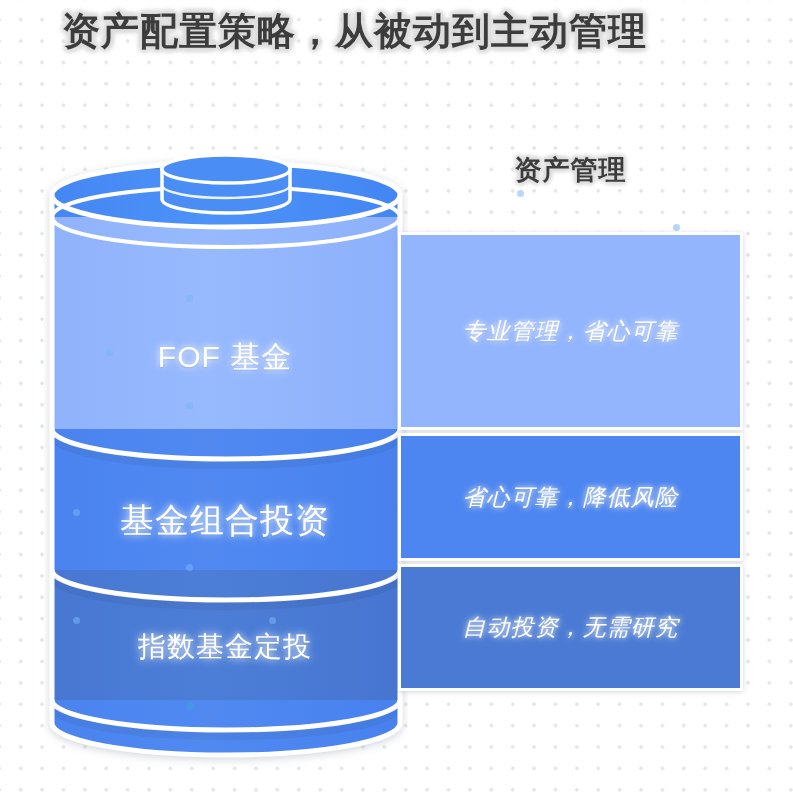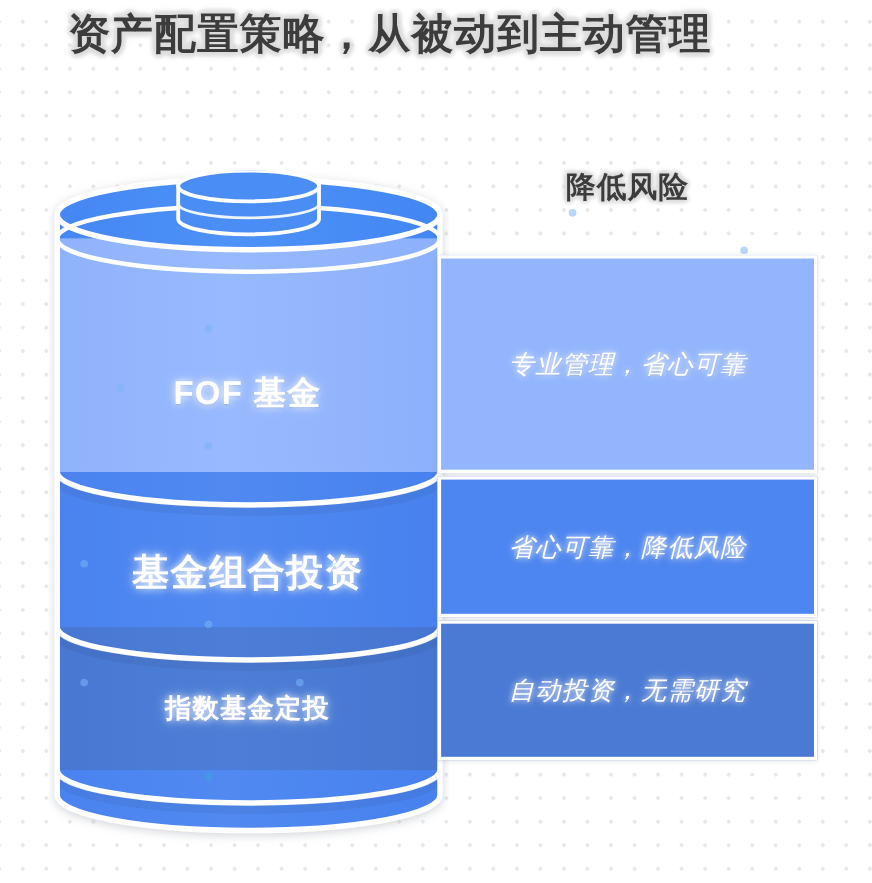--- a/index.html
+++ b/index.html
@@ -88,32 +88,32 @@
     left:44px; top:155px;
     width:364px; height:615px;
   }
   #cylinder svg{ display:block; width:364px; height:615px; }
 
   
   .band-label{
     position:absolute;
     left:50px; width:350px;
     text-align:center;
-    font-weight:bold;
+    font-weight:normal;
     color:#ffffff;
     white-space:nowrap;
     letter-spacing:1px;
     text-shadow:
       0 0 6px rgba(255,255,255,.80),
       0 0 12px rgba(255,255,255,.50),
       0 1px 2px rgba(40,80,160,.30);
   }
   #band-label-0{ top:337px; font-size:30px; }
   #band-label-1{ top:498px; font-size:34px; }
-  #band-label-2{ top:628px; font-size:24px; }
+  #band-label-2{ top:628px; font-size:28px; }
 
   
   .accent-dot{
     position:absolute;
     border-radius:50%;
     background:#7ab4f7;
     opacity:.55;
   }
 </style>
 </head>
@@ -233,21 +233,21 @@
   <div class="accent-dot" style="left:296px; top:509px; width:7px; height:7px;"></div>
   <div class="accent-dot" style="left:516px; top:275px; width:7px; height:7px;"></div>
   <div class="accent-dot" style="left:569px; top:383px; width:7px; height:7px;"></div>
   <div class="accent-dot" style="left:462px; top:331px; width:7px; height:7px;"></div>
   <div class="accent-dot" style="left:569px; top:491px; width:7px; height:7px;"></div>
   <div class="accent-dot" style="left:462px; top:598px; width:7px; height:7px;"></div>
   <div class="accent-dot" style="left:569px; top:572px; width:7px; height:7px;"></div>
   <div class="accent-dot" style="left:673px; top:224px; width:7px; height:7px;"></div>
   <div class="accent-dot" style="left:517px; top:190px; width:7px; height:7px;"></div>
 
-  <div id="col-header">降低风险</div>
+  <div id="col-header">资产管理</div>
 
   <div class="panel" id="panel-0">
     <span class="panel-text">专业管理，省心可靠</span>
   </div>
 
   <div class="panel" id="panel-1">
     <span class="panel-text">省心可靠，降低风险</span>
   </div>
 
   <div class="panel" id="panel-2">

